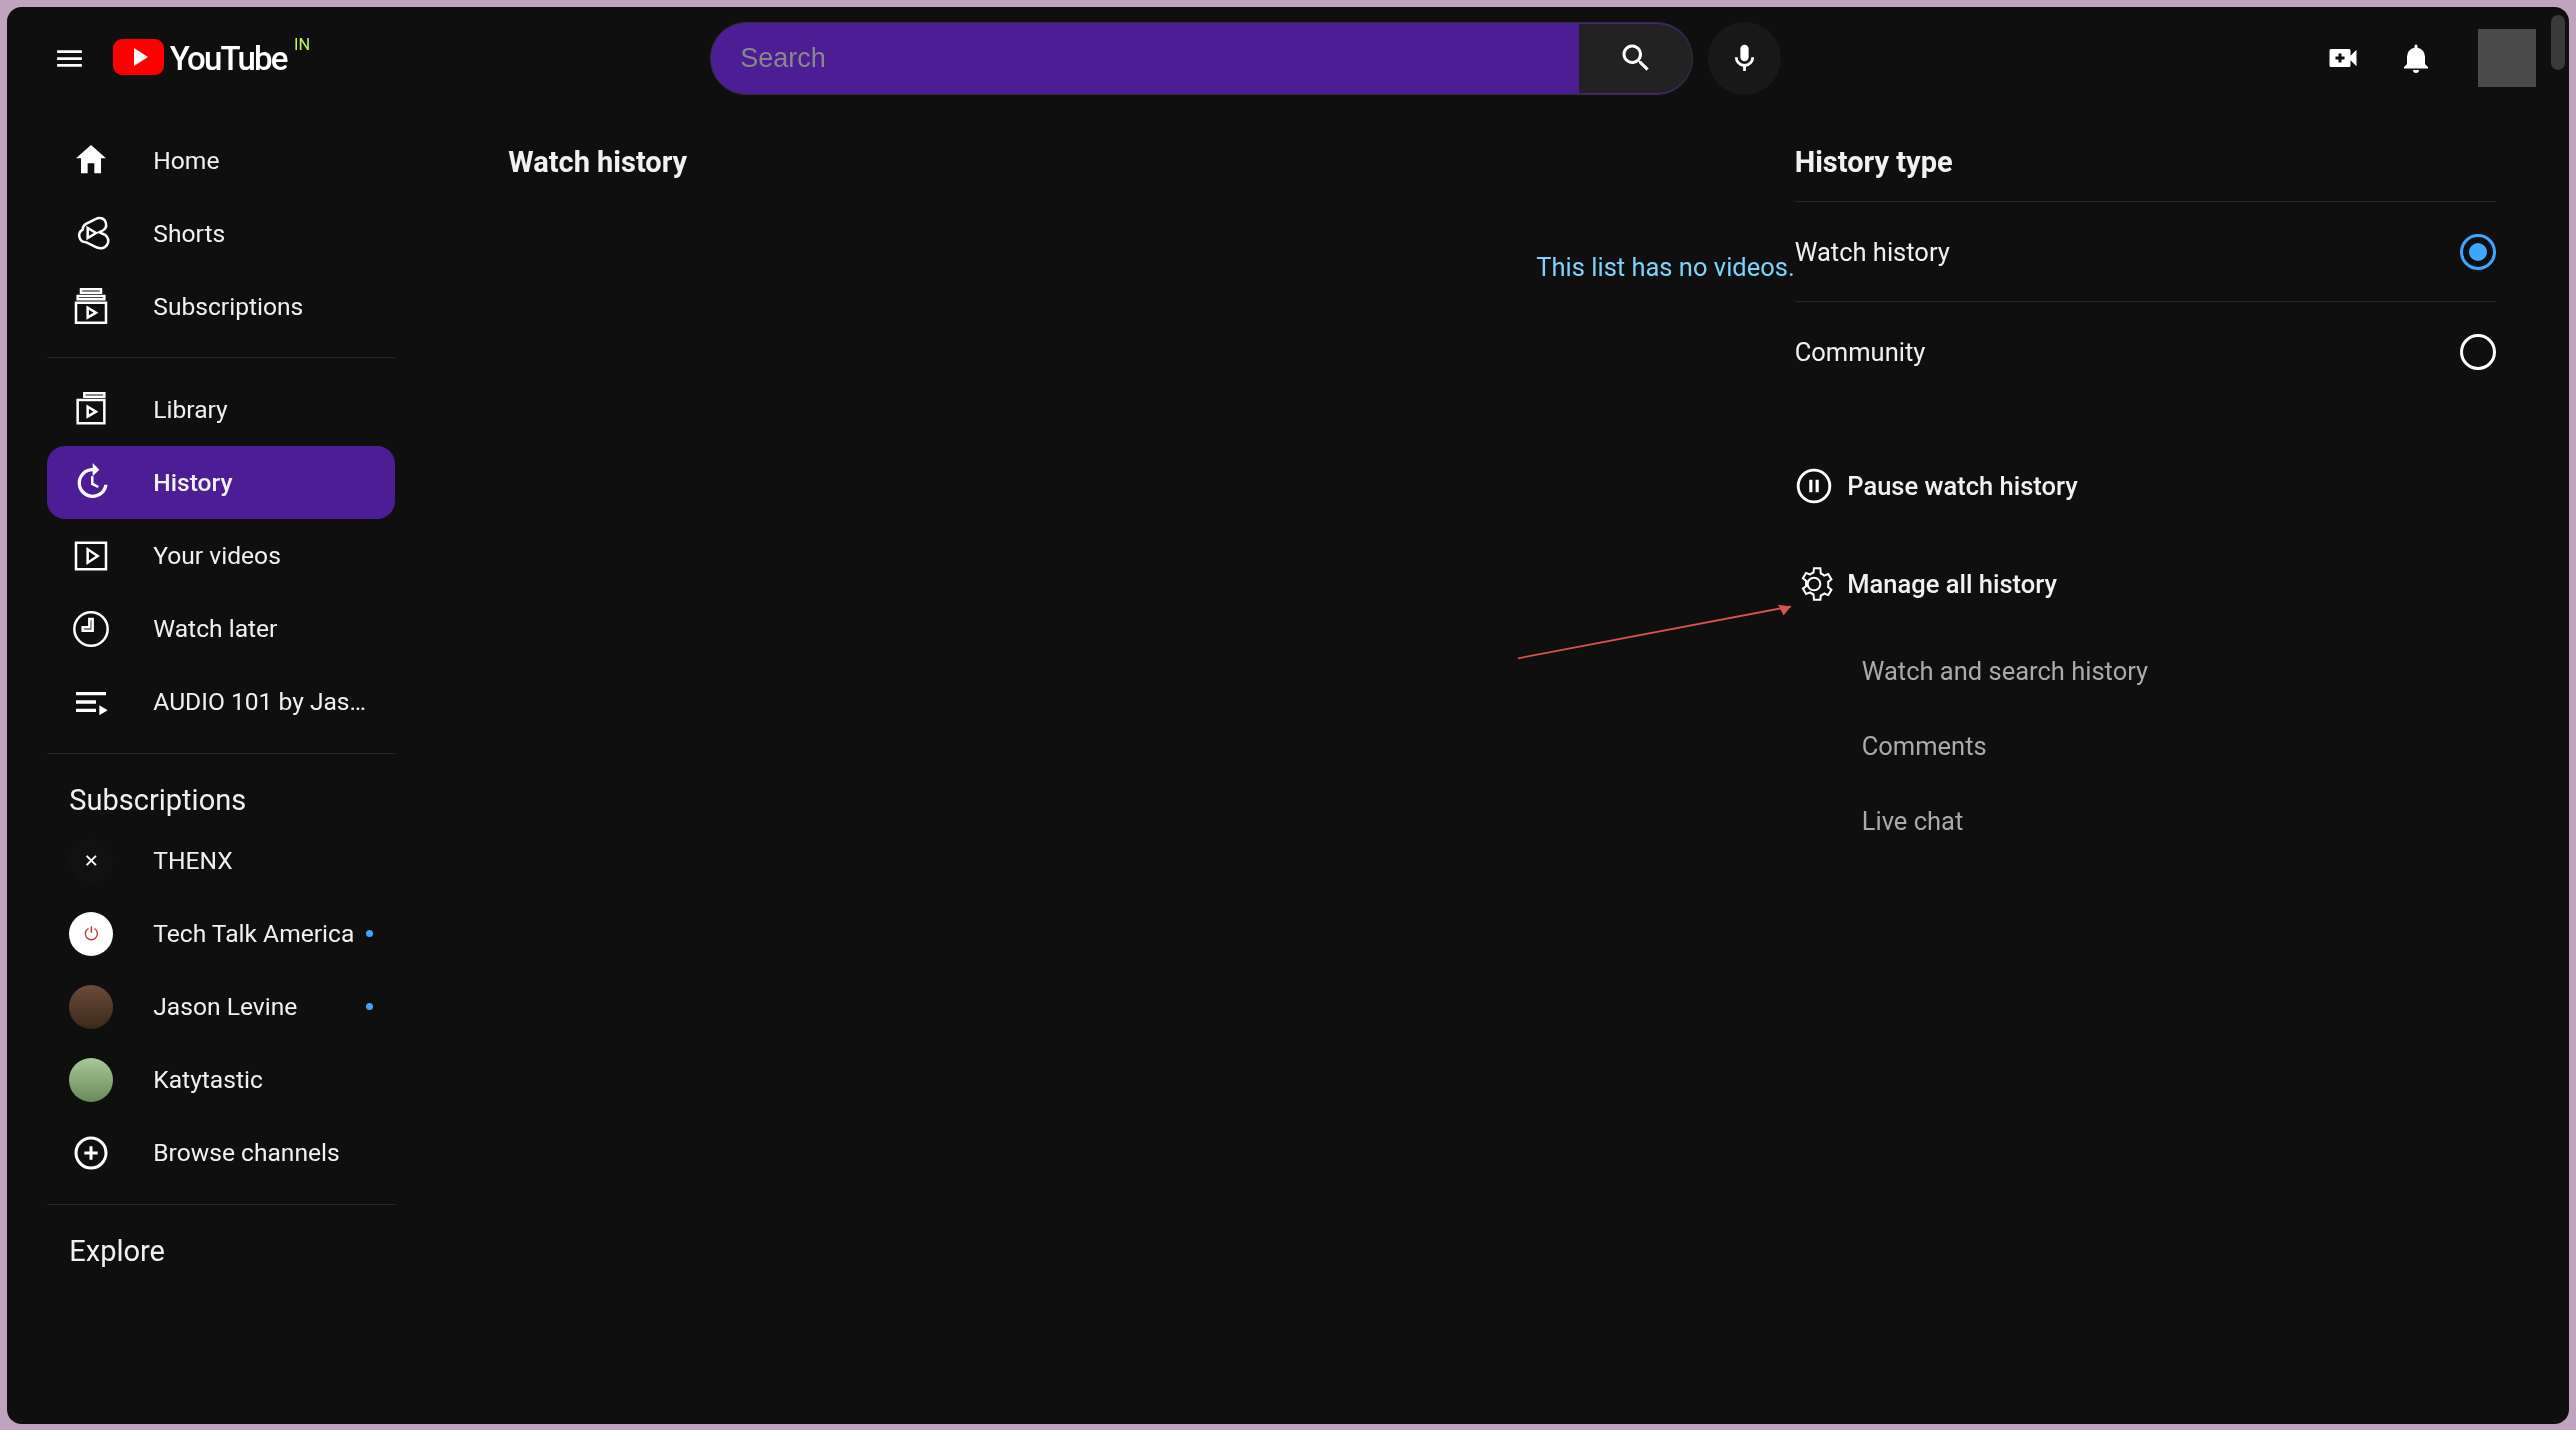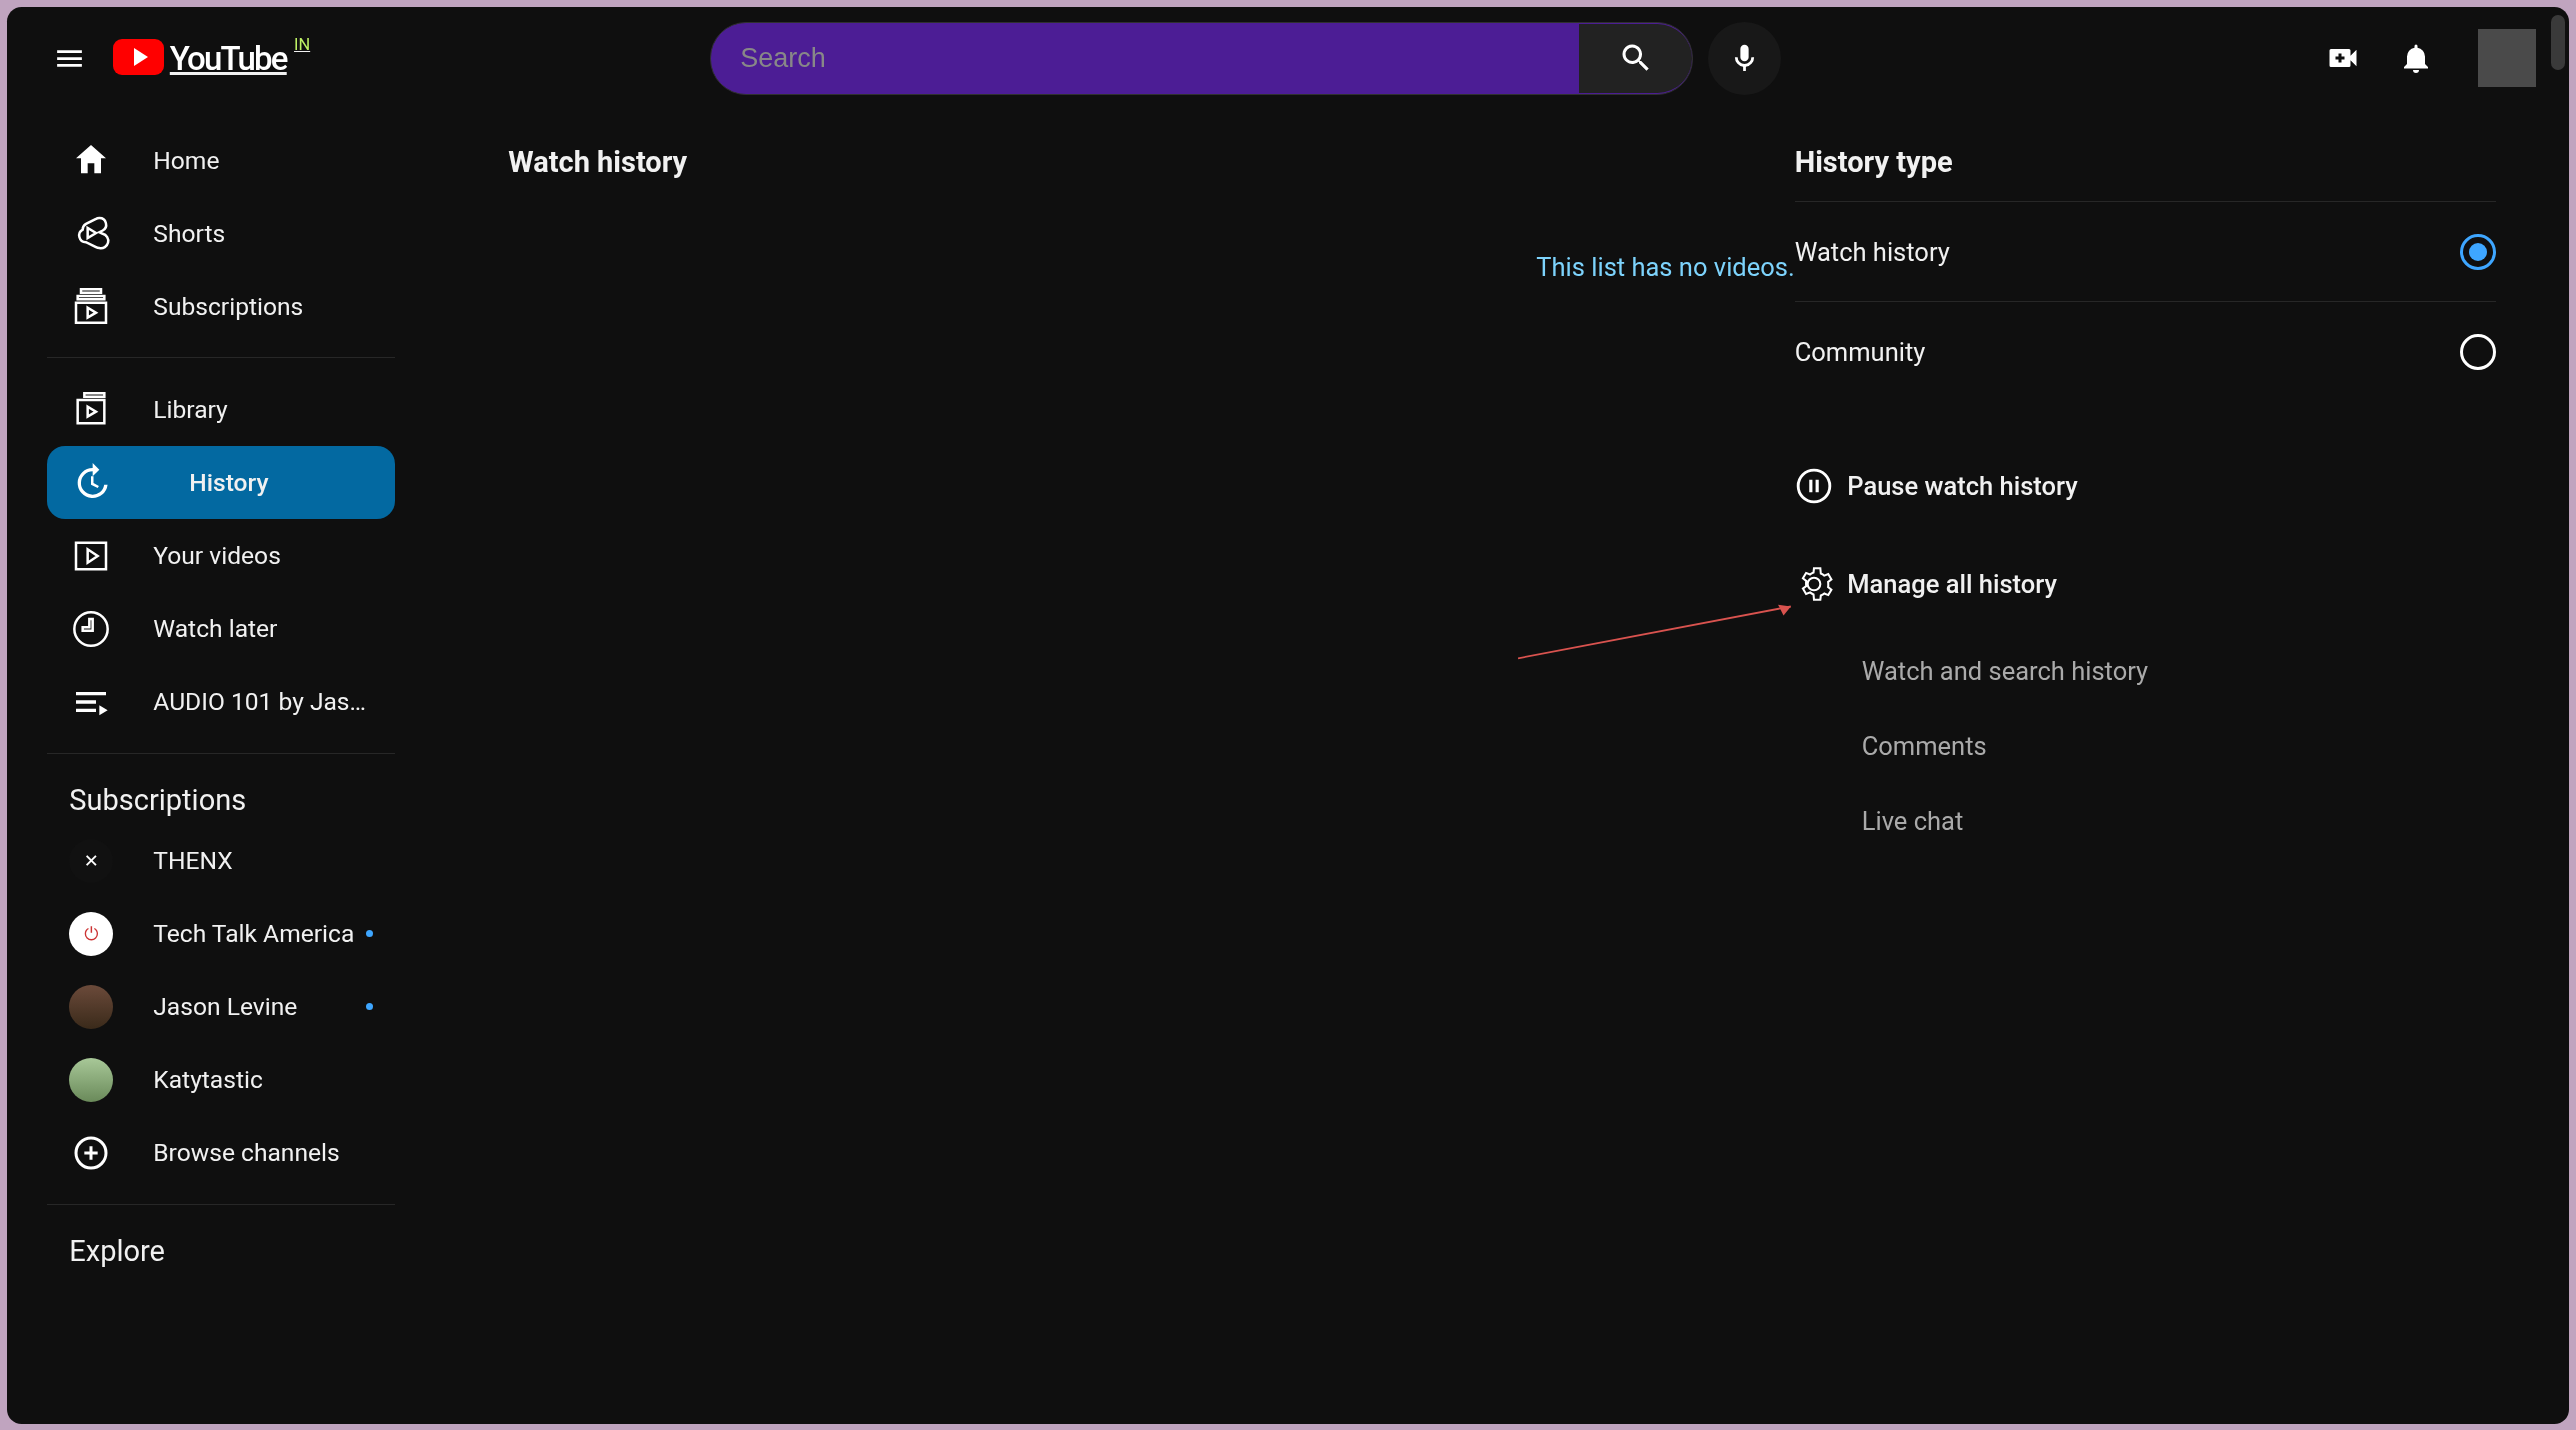--- a/index.html
+++ b/index.html
@@ -52,21 +52,20 @@
   border-radius: 50%;
   margin-right: 22px;
   margin-left: 11px;
 }
 .hamburger svg { width: 33px; height: 33px; fill: #fff; }
 .logo-block {
   display: flex;
   align-items: flex-start;
   cursor: pointer;
   position: relative;
-  text-decoration: underline;
 }
 .logo-icon {
   width: 51px;
   height: 36px;
   background: #ff0000;
   border-radius: 9px;
   display: flex;
   align-items: center;
   justify-content: center;
   margin-right: 5.5px;
@@ -185,21 +184,21 @@
 .sidebar-item {
   display: flex;
   align-items: center;
   height: 73px;
   border-radius: 18px;
   padding: 0 22px;
   cursor: pointer;
   font-size: 24.6px;
   color: #f1f1f1;
 }
-.sidebar-item.active { background: #0369a1; font-weight: 500; gap: 36px; }
+.sidebar-item.active { background: #4c1d95; font-weight: 500; }
 .sidebar-icon {
   width: 44px;
   height: 44px;
   margin-right: 40px;
   display: flex;
   align-items: center;
   justify-content: center;
   flex-shrink: 0;
 }
 .sidebar-icon svg { width: 40px; height: 40px; fill: #fff; }

